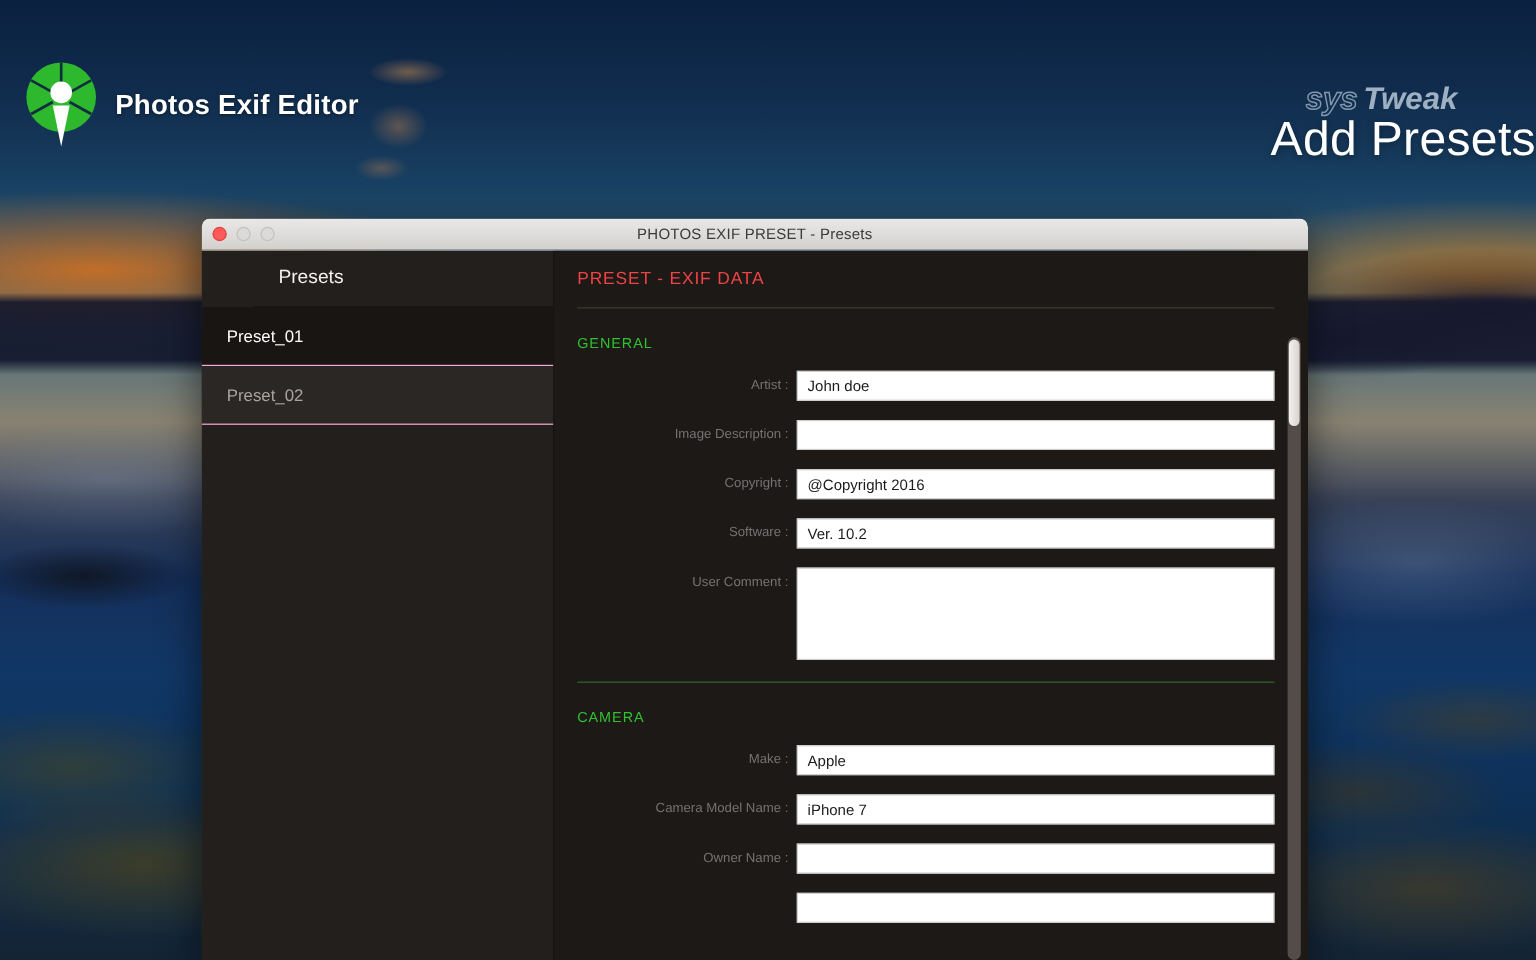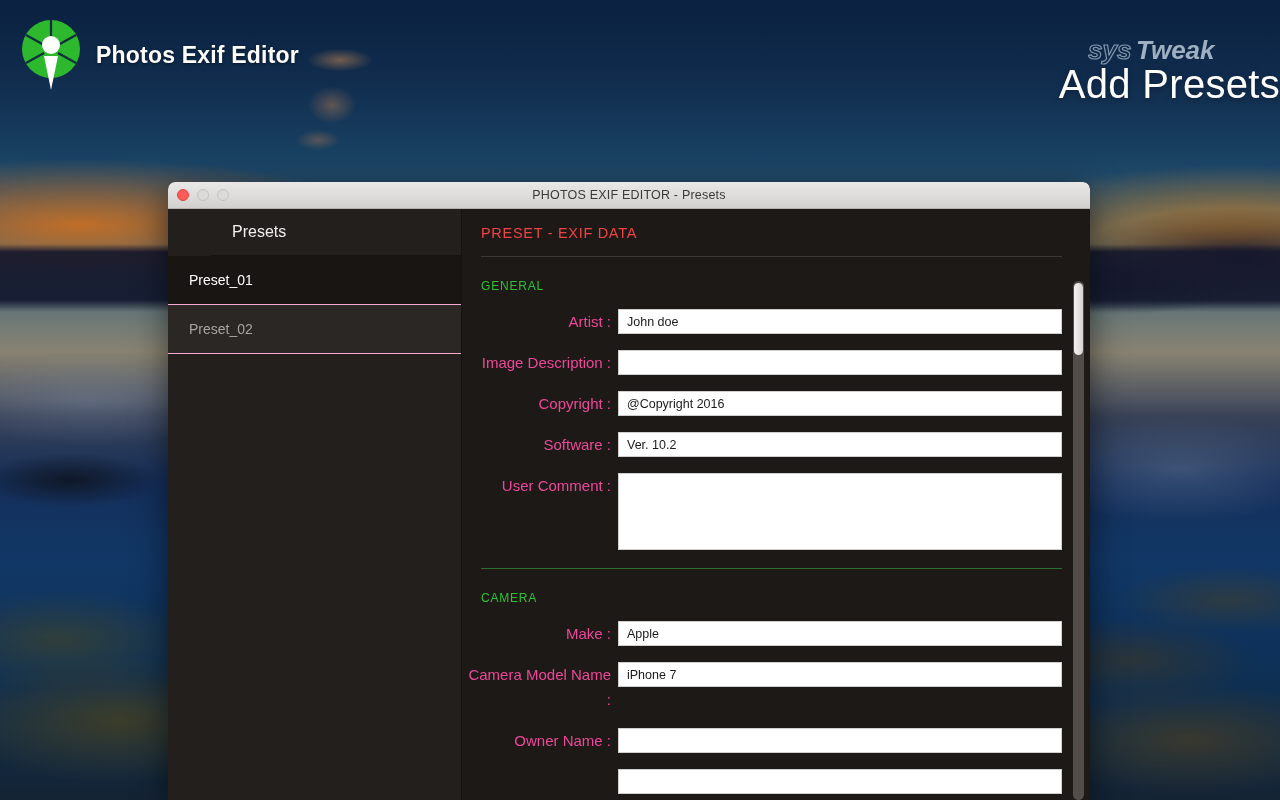--- a/index.html
+++ b/index.html
@@ -52,21 +52,21 @@
         #17283a 100%);
   }
   
   #bg-veil {
     position:absolute; inset:0;
     backdrop-filter:blur(0px);
     background:linear-gradient(to bottom, rgba(10,24,48,0.25) 0%, rgba(10,24,48,0.05) 22%, rgba(0,0,0,0) 50%, rgba(0,0,0,0.10) 100%);
   }
 
   
-  #header { position:absolute; inset:0 0 auto 0; height:175px; }
+  #header { position:absolute; inset:0 0 auto 0; height:175px;margin-top:32px; }
 
   #brand { position:absolute; left:20px; top:18px; display:flex; align-items:center; gap:14px; }
   #logo-mark { width:62px; height:74px; position:relative; }
   #brand-name {
     color:#ffffff; font-size:23px; font-weight:bold; letter-spacing:0.2px;
     text-shadow:0 1px 3px rgba(0,0,0,0.5);
   }
 
   #systweak { position:absolute; right:22px; top:34px; height:34px; }
 
@@ -141,22 +141,22 @@
   #form-scroll { position:absolute; left:0; right:0; top:48px; bottom:0; }
 
   .section-label {
     color:#2fc12f; font-size:12px; letter-spacing:0.8px;
     padding-left:19px; margin-top:22px; margin-bottom:6px;
   }
   .section-rule { margin:18px 28px 0 19px; height:1px; background:#2e6b2e; }
 
   .field-row { display:flex; align-items:flex-start; margin-top:16px; padding-right:28px; }
   .field-label {
-    width:156px; flex:none; text-align:right; padding-right:7px;
-    color:#ec4899; font-size:15px; line-height:25px;
+    width:202px; flex:none; text-align:right; padding-right:7px;
+    color:#737373; font-size:11px; line-height:25px;
   }
   .field-input {
     flex:1; height:25px; background:#ffffff; border:1px solid #cfcfcf;
     color:#1b1b1b; font-size:12.5px; line-height:23px; padding:0 8px;
     font-family:"Liberation Sans", sans-serif;
   }
   .field-textarea {
     flex:1; height:77px; background:#ffffff; border:1px solid #cfcfcf;
     color:#1b1b1b; font-size:12.5px; padding:5px 8px; resize:none;
     font-family:"Liberation Sans", sans-serif;
@@ -211,21 +211,21 @@
 </div>
 
 <div id="app-window">
 
   <div id="titlebar">
     <div id="traffic">
       <div class="light close"></div>
       <div class="light min"></div>
       <div class="light max"></div>
     </div>
-    <div id="window-title">PHOTOS EXIF EDITOR - Presets</div>
+    <div id="window-title">PHOTOS EXIF PRESET - Presets</div>
   </div>
 
   <div id="window-body">
 
     <div id="sidebar">
       <div id="sidebar-header">Presets</div>
       <div class="preset-row selected">
         <span>Preset_01</span>
       </div>
       <div class="preset-row normal">

